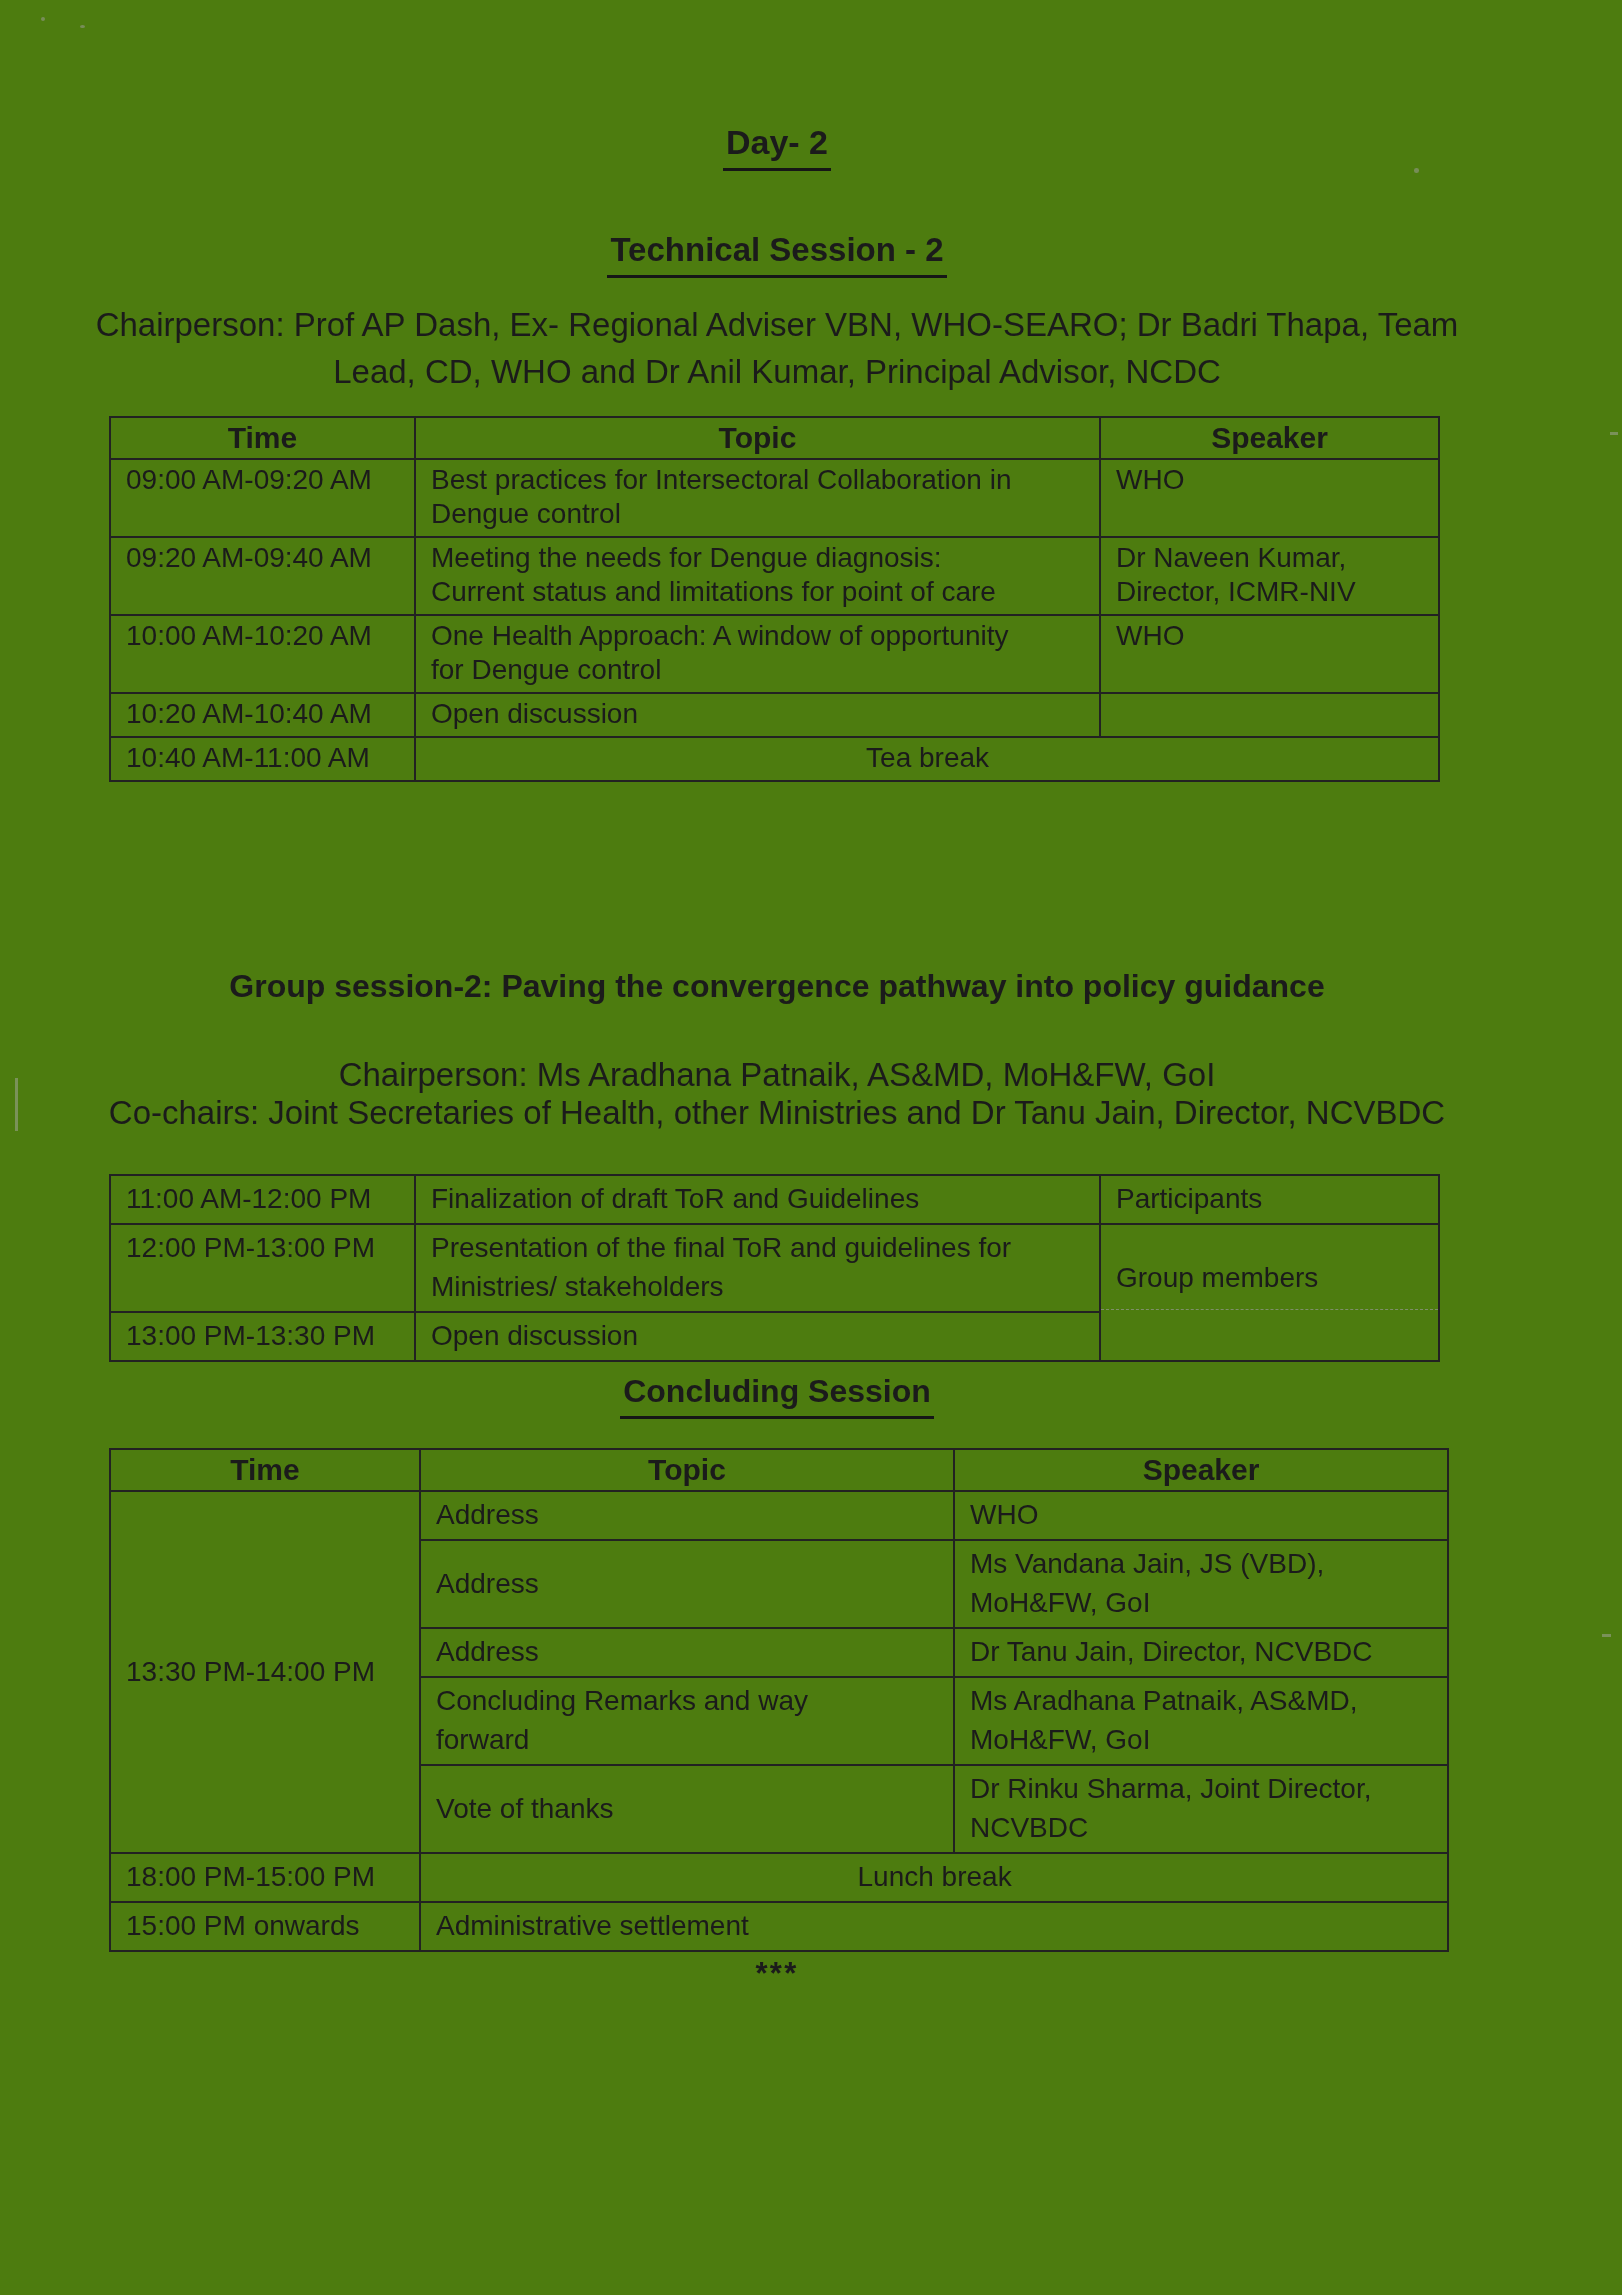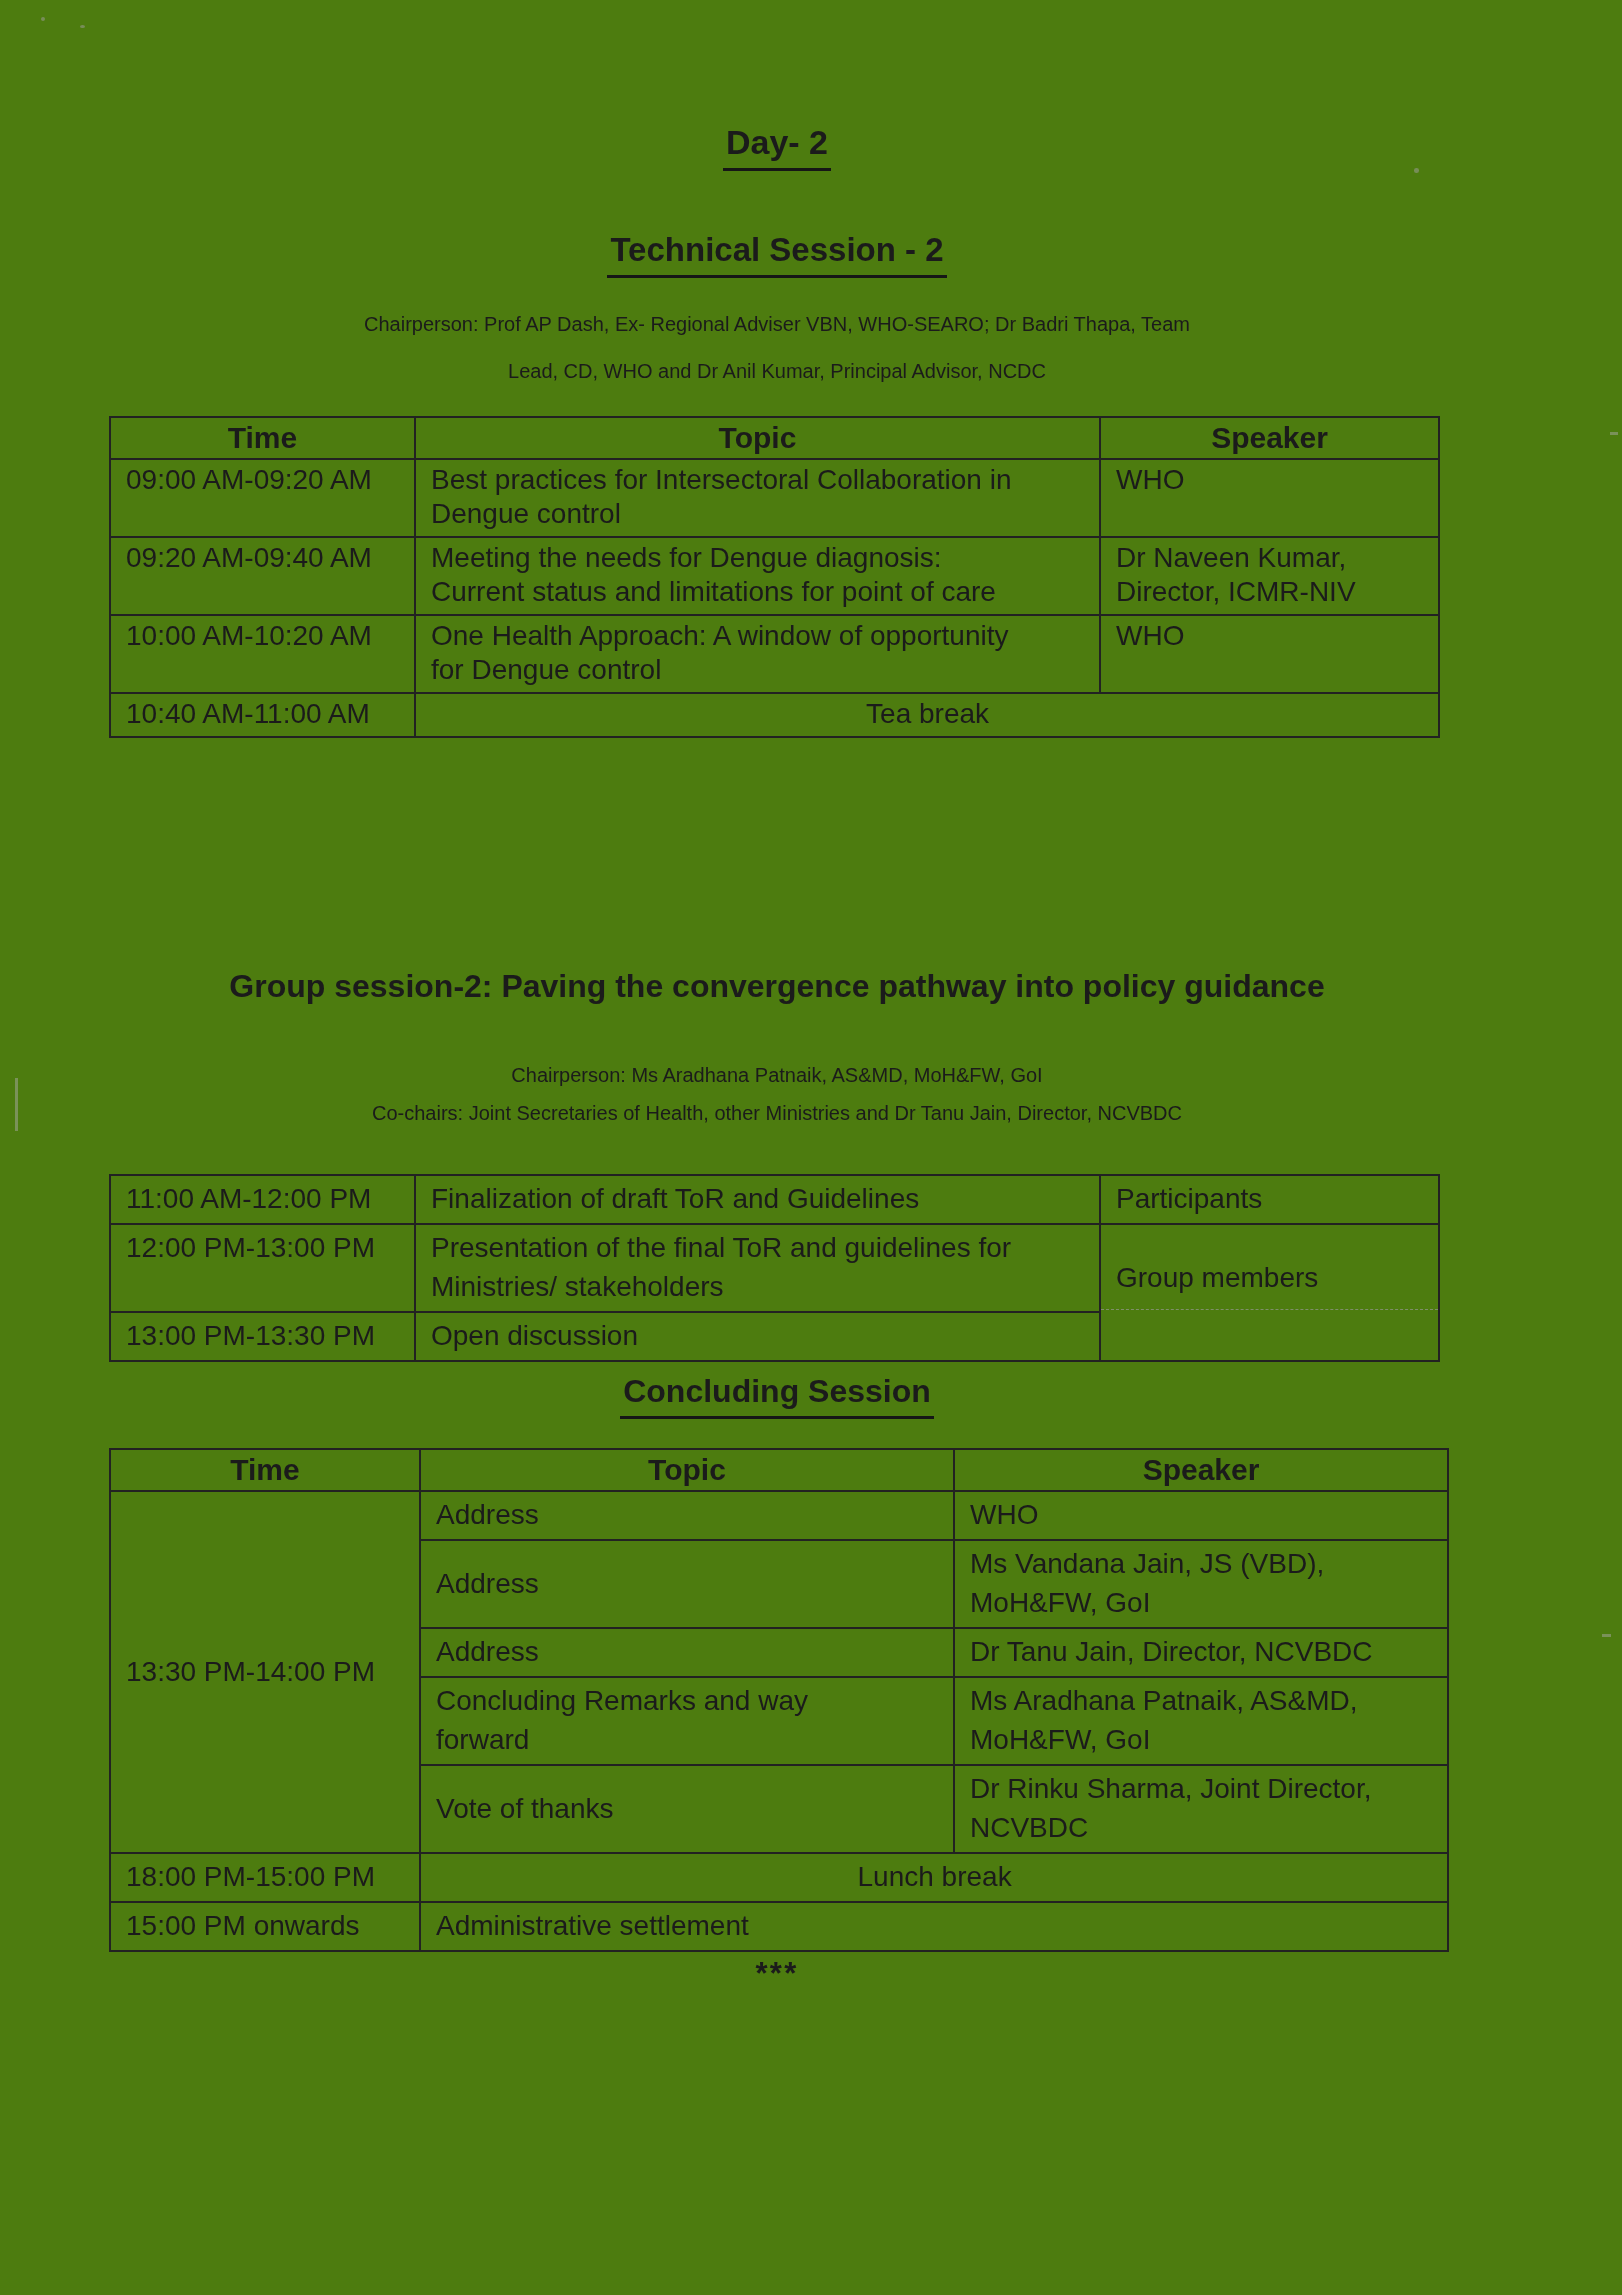--- a/index.html
+++ b/index.html
@@ -7,21 +7,21 @@
     position:relative;
     width:1622px; height:2295px;
     background:#4d7c0f;
     font-family:"Liberation Sans", sans-serif;
     color:#1b1b1b;
     overflow:hidden;
   }
   .centerband { position:absolute; left:77px; width:1400px; text-align:center; }
   .h-title { font-size:34px; font-weight:bold; }
   .h-title .u { display:inline-block; border-bottom:3.4px solid #161616; padding:0 3.4px 5.7px 3.4px; }
-  .para { font-size:20px; line-height:47px; }
+  .para { font-size:33px; line-height:47px; }
   .bold { font-weight:bold; }
   table { border-collapse:collapse; table-layout:fixed; position:absolute; background:transparent; }
   td, th { border:2.9px solid #222; vertical-align:top; padding:3.4px 13.8px 4.6px 15px; overflow:hidden; }
   th { text-align:center; vertical-align:middle; font-weight:bold; padding:3px; }
   .t1 { left:109px; top:416px; width:1329px; font-size:28px; }
   .t1 td, .t1 th { font-size:28px; }
   .t1 td { line-height:34px; }
   .t1 th { font-size:30px; }
   .t2 { left:109px; top:1174px; width:1329px; }
   .t2 td { font-size:28px; line-height:39px; }
@@ -88,20 +88,25 @@
       <td class="pre">Meeting the needs for Dengue diagnosis:
 Current status and limitations for point of care</td>
       <td class="pre">Dr Naveen Kumar,
 Director, ICMR-NIV</td>
     </tr>
     <tr style="height:72px;">
       <td class="pre">10:00 AM-10:20 AM</td>
       <td class="pre">One Health Approach: A window of opportunity
 for Dengue control</td>
       <td class="pre">WHO</td>
+    </tr>
+    <tr style="height:40px;">
+      <td class="pre">10:20 AM-10:40 AM</td>
+      <td class="pre">Open discussion</td>
+      <td></td>
     </tr>
     <tr style="height:37px;">
       <td class="pre">10:40 AM-11:00 AM</td>
       <td class="cc" colspan="2">Tea break</td>
     </tr>
   </tbody>
     </table>
 
   <div class="centerband para bold" style="top:966px; font-size:32px; line-height:40px;">Group session-2: Paving the convergence pathway into policy guidance</div>
   <div class="centerband para" style="top:1055px; line-height:40px;">Chairperson: Ms Aradhana Patnaik, AS&amp;MD, MoH&amp;FW, GoI</div>

